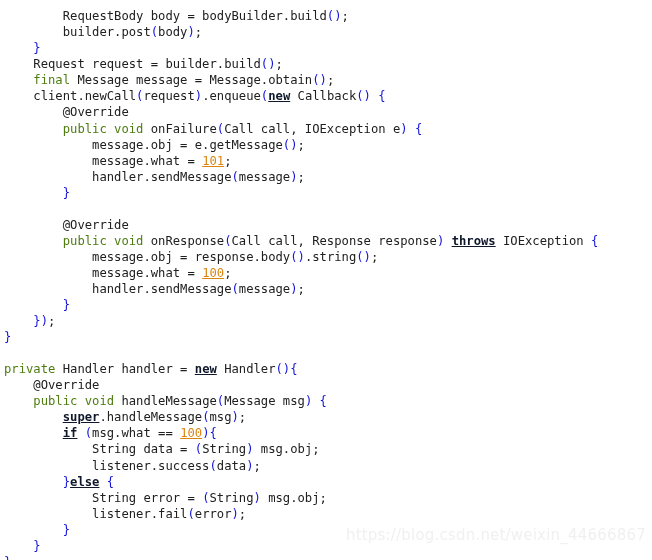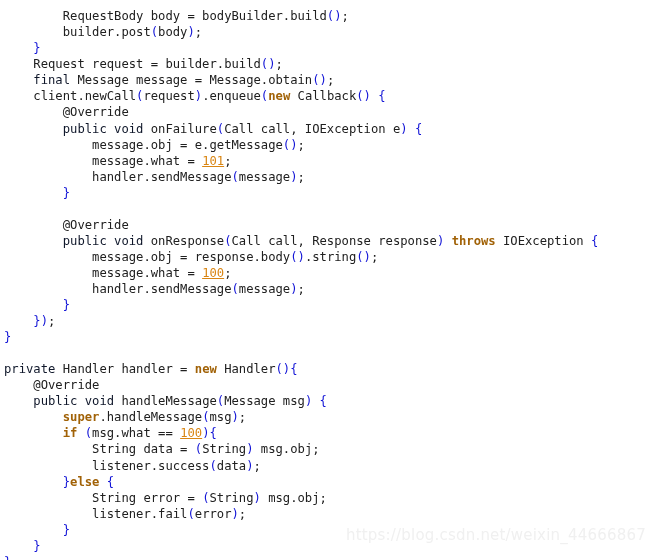--- a/index.html
+++ b/index.html
@@ -48,21 +48,21 @@
     left: 346px;
     top: 526px;
     font-family: "DejaVu Sans", "Liberation Sans", sans-serif;
     font-size: 15px;
     color: #f0f0f0;
     white-space: nowrap;
     letter-spacing: 0.2px;
     user-select: none;
   }
 </style>
-<style>.kw-purple{color:#0f172a;}.kw-blue{color:#a16207;}.num{color:#d98512;text-decoration:underline;}.brace{color:#1012d6;}.plain{color:#202020;}#code-surface{background:#ffffff;}#watermark{color:#f0f0f0;}</style></head>
+<style>.kw-purple{color:#4d7c0f;}.kw-blue{color:#0f172a;text-decoration:underline;}.num{color:#d98512;text-decoration:underline;}.brace{color:#1012d6;}.plain{color:#202020;}#code-surface{background:#ffffff;}#watermark{color:#f0f0f0;}</style></head>
 <body>
 
 <div id="code-surface">
 
   <pre id="code-block"><span class="ln"><span class="plain">        </span><span class="plain">RequestBody body = bodyBuilder.build</span><span class="brace">()</span><span class="plain">;</span></span><span class="ln"><span class="plain">        </span><span class="plain">builder.post</span><span class="brace">(</span><span class="plain">body</span><span class="brace">)</span><span class="plain">;</span></span><span class="ln"><span class="plain">    </span><span class="brace">}</span></span><span class="ln"><span class="plain">    </span><span class="plain">Request request = builder.build</span><span class="brace">()</span><span class="plain">;</span></span><span class="ln"><span class="plain">    </span><span class="kw-purple">final</span><span class="plain"> Message message = Message.obtain</span><span class="brace">()</span><span class="plain">;</span></span><span class="ln"><span class="plain">    </span><span class="plain">client.newCall</span><span class="brace">(</span><span class="plain">request</span><span class="brace">)</span><span class="plain">.enqueue</span><span class="brace">(</span><span class="kw-blue">new</span><span class="plain"> Callback</span><span class="brace">()</span><span class="plain"> </span><span class="brace">{</span></span><span class="ln"><span class="plain">        </span><span class="plain">@Override</span></span><span class="ln"><span class="plain">        </span><span class="kw-purple">public void</span><span class="plain"> onFailure</span><span class="brace">(</span><span class="plain">Call call, IOException e</span><span class="brace">)</span><span class="plain"> </span><span class="brace">{</span></span><span class="ln"><span class="plain">            </span><span class="plain">message.obj = e.getMessage</span><span class="brace">()</span><span class="plain">;</span></span><span class="ln"><span class="plain">            </span><span class="plain">message.what = </span><span class="num">101</span><span class="plain">;</span></span><span class="ln"><span class="plain">            </span><span class="plain">handler.sendMessage</span><span class="brace">(</span><span class="plain">message</span><span class="brace">)</span><span class="plain">;</span></span><span class="ln"><span class="plain">        </span><span class="brace">}</span></span><span class="ln">​</span><span class="ln"><span class="plain">        </span><span class="plain">@Override</span></span><span class="ln"><span class="plain">        </span><span class="kw-purple">public void</span><span class="plain"> onResponse</span><span class="brace">(</span><span class="plain">Call call, Response response</span><span class="brace">)</span><span class="plain"> </span><span class="kw-blue">throws</span><span class="plain"> IOException </span><span class="brace">{</span></span><span class="ln"><span class="plain">            </span><span class="plain">message.obj = response.body</span><span class="brace">()</span><span class="plain">.string</span><span class="brace">()</span><span class="plain">;</span></span><span class="ln"><span class="plain">            </span><span class="plain">message.what = </span><span class="num">100</span><span class="plain">;</span></span><span class="ln"><span class="plain">            </span><span class="plain">handler.sendMessage</span><span class="brace">(</span><span class="plain">message</span><span class="brace">)</span><span class="plain">;</span></span><span class="ln"><span class="plain">        </span><span class="brace">}</span></span><span class="ln"><span class="plain">    </span><span class="brace">})</span><span class="plain">;</span></span><span class="ln"><span class="brace">}</span></span><span class="ln">​</span><span class="ln"><span class="kw-purple">private</span><span class="plain"> Handler handler = </span><span class="kw-blue">new</span><span class="plain"> Handler</span><span class="brace">()</span><span class="brace">{</span></span><span class="ln"><span class="plain">    </span><span class="plain">@Override</span></span><span class="ln"><span class="plain">    </span><span class="kw-purple">public void</span><span class="plain"> handleMessage</span><span class="brace">(</span><span class="plain">Message msg</span><span class="brace">)</span><span class="plain"> </span><span class="brace">{</span></span><span class="ln"><span class="plain">        </span><span class="kw-blue">super</span><span class="plain">.handleMessage</span><span class="brace">(</span><span class="plain">msg</span><span class="brace">)</span><span class="plain">;</span></span><span class="ln"><span class="plain">        </span><span class="kw-blue">if</span><span class="plain"> </span><span class="brace">(</span><span class="plain">msg.what == </span><span class="num">100</span><span class="brace">)</span><span class="brace">{</span></span><span class="ln"><span class="plain">            </span><span class="plain">String data = </span><span class="brace">(</span><span class="plain">String</span><span class="brace">)</span><span class="plain"> msg.obj;</span></span><span class="ln"><span class="plain">            </span><span class="plain">listener.success</span><span class="brace">(</span><span class="plain">data</span><span class="brace">)</span><span class="plain">;</span></span><span class="ln"><span class="plain">        </span><span class="brace">}</span><span class="kw-blue">else</span><span class="plain"> </span><span class="brace">{</span></span><span class="ln"><span class="plain">            </span><span class="plain">String error = </span><span class="brace">(</span><span class="plain">String</span><span class="brace">)</span><span class="plain"> msg.obj;</span></span><span class="ln"><span class="plain">            </span><span class="plain">listener.fail</span><span class="brace">(</span><span class="plain">error</span><span class="brace">)</span><span class="plain">;</span></span><span class="ln"><span class="plain">        </span><span class="brace">}</span></span><span class="ln"><span class="plain">    </span><span class="brace">}</span></span><span class="ln"><span class="brace">}</span><span class="plain">;</span></span></pre>
 
   <div id="watermark">https://blog.csdn.net/weixin_44666867</div>
 
 </div>
 

